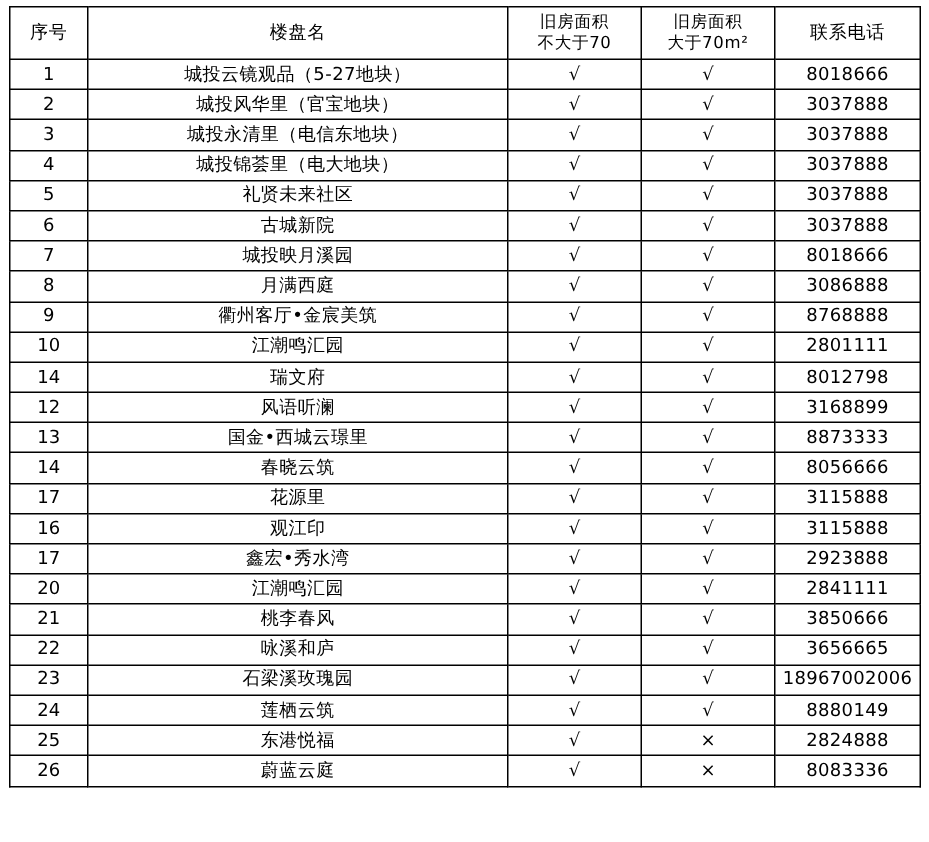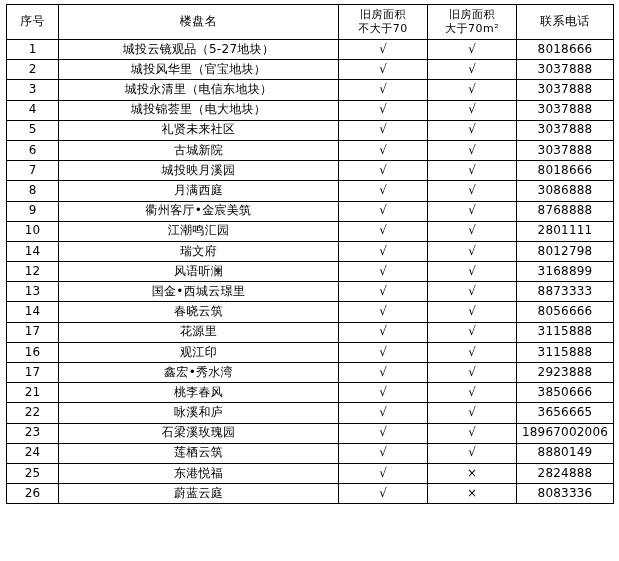--- a/index.html
+++ b/index.html
@@ -201,20 +201,27 @@
           <td class="phone">3115888</td>
         </tr>
         <tr>
           <td class="idx">17</td>
           <td class="name">鑫宏•秀水湾</td>
           <td class="mark">√</td>
           <td class="mark">√</td>
           <td class="phone">2923888</td>
         </tr>
         <tr>
+          <td class="idx">20</td>
+          <td class="name">江潮鸣汇园</td>
+          <td class="mark">√</td>
+          <td class="mark">√</td>
+          <td class="phone">2841111</td>
+        </tr>
+        <tr>
           <td class="idx">21</td>
           <td class="name">桃李春风</td>
           <td class="mark">√</td>
           <td class="mark">√</td>
           <td class="phone">3850666</td>
         </tr>
         <tr>
           <td class="idx">22</td>
           <td class="name">咏溪和庐</td>
           <td class="mark">√</td>

